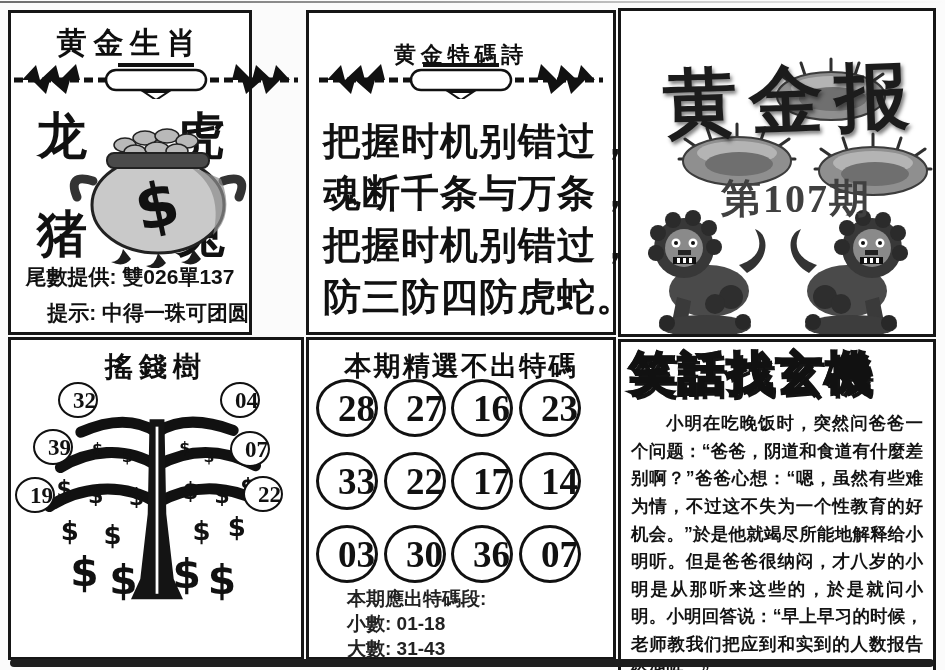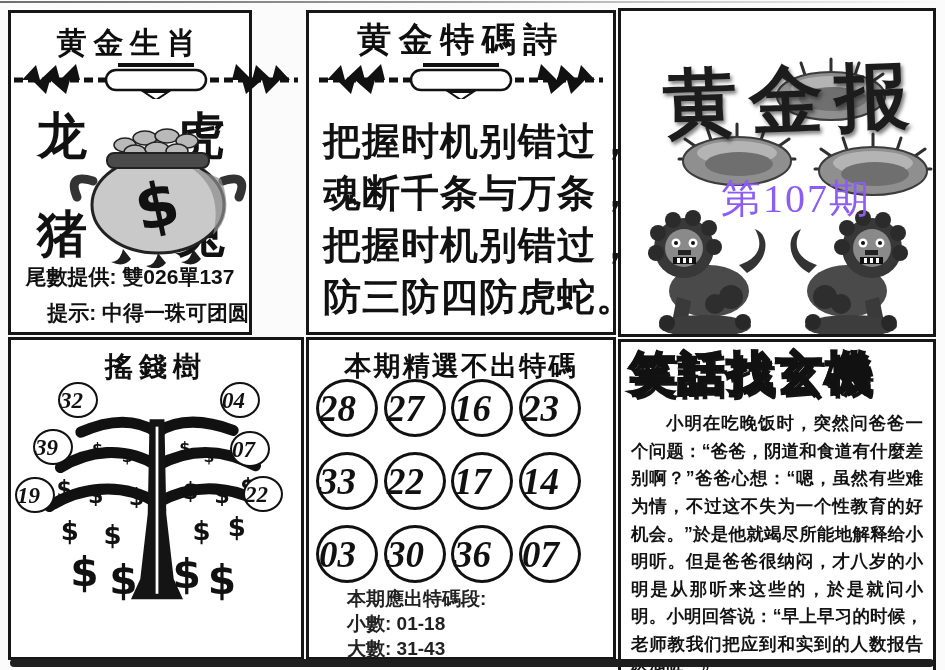--- a/index.html
+++ b/index.html
@@ -15,35 +15,35 @@
   .box { position:absolute; background:#fff; border:3px solid #161616; }
   .sec-title { position:absolute; left:0; right:0; text-align:center;
     font-weight:bold; color:#0f0f0f; letter-spacing:.22em; }
   .divider { position:absolute; }
   
   .zodiac-char { position:absolute; font-size:50px; font-weight:bold; line-height:1; }
   .info-line { position:absolute; left:0; right:0; text-align:center;
     font-family:"Liberation Sans", sans-serif; font-weight:bold; font-size:21px; }
   
   .ball { position:absolute; border:2px solid #111; border-radius:50%;
-    text-align:left; font-weight:bold; background:#fff;font-style:italic; }
+    text-align:right; font-weight:bold; background:#fff; }
   .ball.small { width:40px; height:36px; line-height:33px; font-size:23px; }
   .ball.big   { width:62px; height:58px; line-height:54px; font-size:37px; border-width:3px; }
   
   .poem-line { font-size:38px; font-weight:bold; letter-spacing:1px;
     line-height:52px; white-space:nowrap; }
   
   .range-line { position:absolute; left:38px; font-family:"Liberation Sans", sans-serif;
     font-weight:bold; font-size:19px; color:#222; }
   
   .masthead { position:absolute; left:28px; top:52px; width:286px; text-align:center;
     font-size:74px; font-weight:900; letter-spacing:12px; color:#1c1c1c;
     text-shadow:2px 3px 4px rgba(25,25,25,.55); transform:rotate(-2deg); line-height:1; }
   .issue-no { position:absolute; left:100px; top:160px; font-size:40px;
-    font-weight:normal; color:#8b5cf6; letter-spacing:2px; }
+    font-weight:bold; color:#404040; letter-spacing:2px; }
   .joke-title { position:absolute; left:8px; top:6px;
     font-family:"Liberation Sans", sans-serif; font-size:46px; font-weight:900;
     letter-spacing:3px; color:#fff; -webkit-text-stroke:2.5px #111;
     text-shadow:4px 4px 0 #141414, -1px -1px 0 #141414; line-height:1.1; }
   .joke-text { position:absolute; left:10px; right:10px; top:68px;
     font-family:"Liberation Sans", sans-serif; font-weight:bold; font-size:17.5px;
     line-height:1.58; text-align:justify; text-indent:2em; color:#131313; }
   .bottom-bar { position:absolute; left:10px; top:659px; width:924px; height:8px;
     background:#1e1e1e; border-radius:4px; }
   svg { display:block; }
@@ -140,21 +140,21 @@
 
   <div class="ball small" style="left:47px;  top:42px;">32</div>
   <div class="ball small" style="left:209px; top:42px;">04</div>
   <div class="ball small" style="left:22px;  top:89px;">39</div>
   <div class="ball small" style="left:219px; top:91px;">07</div>
   <div class="ball small" style="left:4px;   top:137px;">19</div>
   <div class="ball small" style="left:232px; top:136px;">22</div>
 </div>
 
 <div class="box" style="left:306px; top:10px; width:310px; height:325px;">
-  <div class="sec-title" style="top:4px; font-size:34px;">黄金特碼詩</div>
+  <div class="sec-title" style="top:27px; font-size:22px;">黄金特碼詩</div>
 
   <svg class="divider" style="left:10px; top:46px;" width="284" height="40" viewBox="0 0 284 40">
     <line x1="0" y1="21" x2="284" y2="21" stroke="#111" stroke-width="5" stroke-dasharray="9 5"></line>
     <path d="M8 21 L22 6 L26 21 L42 6 L46 21 L62 5 L66 21 Z" fill="#111"></path>
     <path d="M18 21 L32 35 L36 21 L52 35 L56 21 Z" fill="#111"></path>
     <g transform="translate(284,0) scale(-1,1)">
       <path d="M8 21 L22 6 L26 21 L42 6 L46 21 L62 5 L66 21 Z" fill="#111"></path>
       <path d="M18 21 L32 35 L36 21 L52 35 L56 21 Z" fill="#111"></path>
     </g>
     <line x1="104" y1="6" x2="180" y2="6" stroke="#111" stroke-width="4"></line>

